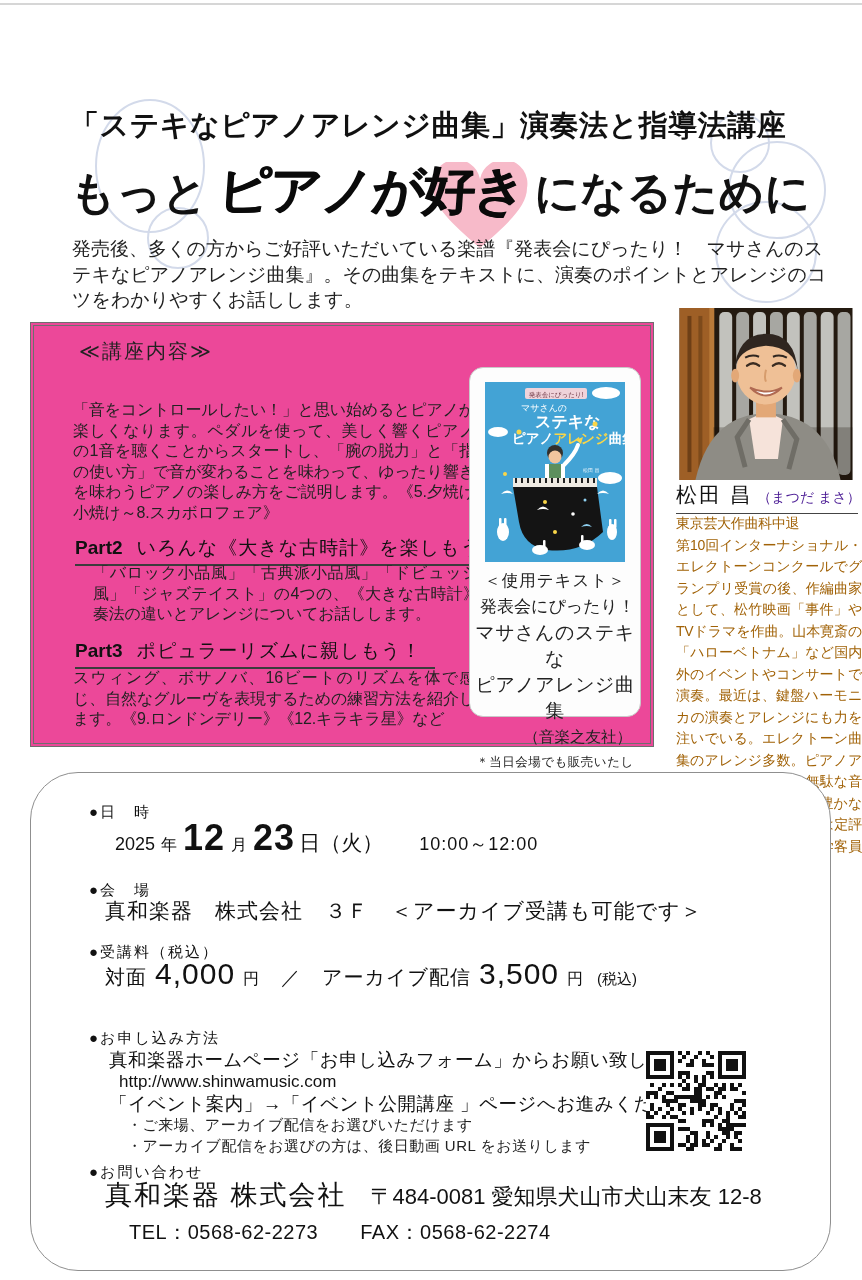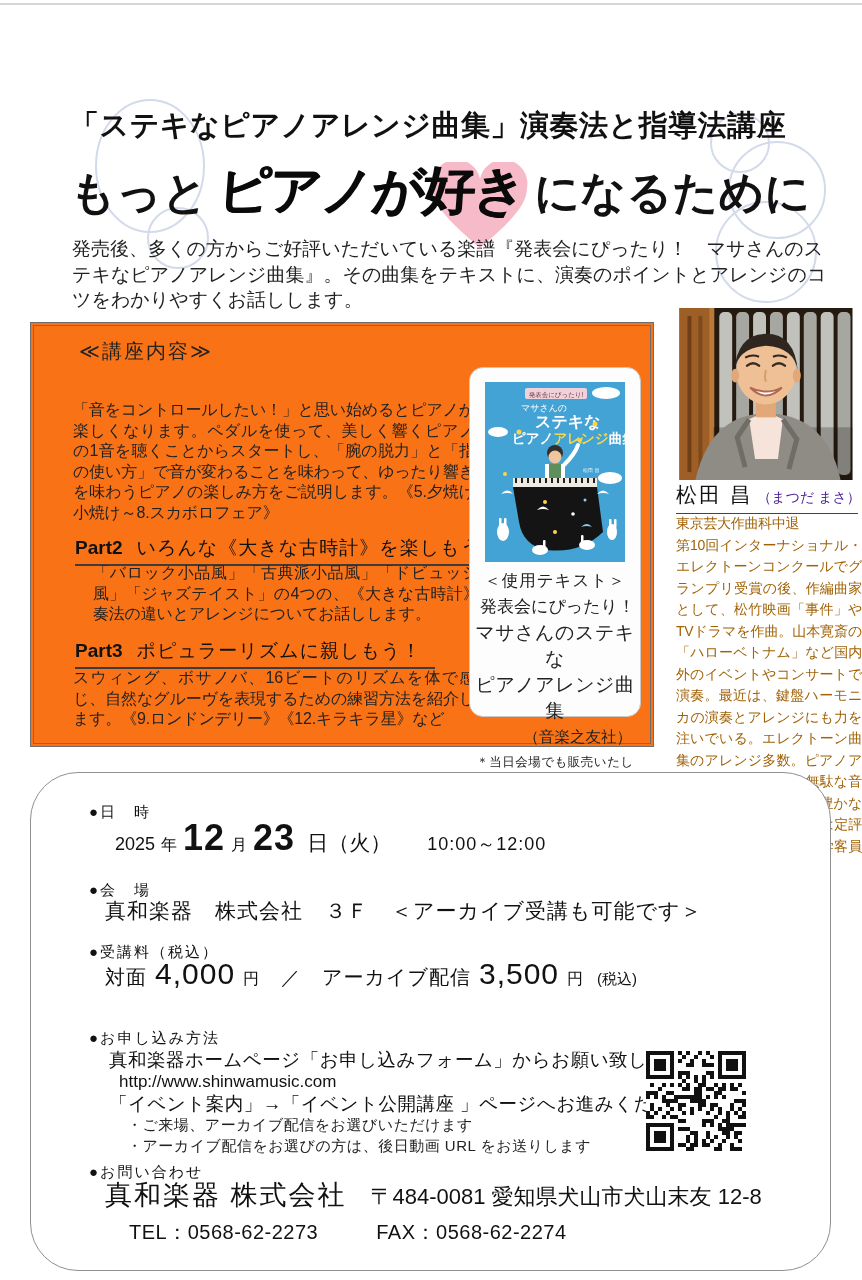--- a/index.html
+++ b/index.html
@@ -10,21 +10,21 @@
   
   .subtitle{left:70px;top:106px;font-size:29px;font-weight:700;color:#111;letter-spacing:0.5px;z-index:2;}
   .main-title{left:70px;top:156px;display:flex;align-items:baseline;z-index:2;white-space:nowrap;}
   .mt-plain{font-size:45px;font-weight:700;color:#111;letter-spacing:0px;}
   .mt-pop{font-size:52px;font-weight:900;color:#0a0a0a;letter-spacing:-2px;transform:skewX(-4deg);
           margin:0 10px;text-shadow:1px 0 0 #0a0a0a;}
   .heart{left:424px;top:162px;z-index:1;}
   .deco{left:0;top:80px;z-index:0;}
   .intro{left:72px;top:236px;width:768px;font-size:19px;line-height:25.5px;color:#222;z-index:2;}
   
-  .content-box{left:30px;top:322px;width:622px;height:423px;border:1px solid #6e6e6e;background:#f97316;}
+  .content-box{left:30px;top:322px;width:622px;height:423px;border:1px solid #6e6e6e;background:#ec4899;}
   .content-box::before{content:'';position:absolute;inset:2px;border:1px solid #6e6e6e;pointer-events:none;}
   .course-heading{left:48px;top:15px;font-size:20px;letter-spacing:2px;color:#222;}
   .part-head{font-size:19px;color:#111;border-bottom:2px solid #3c3c3c;padding:0 14px 3px 0;display:inline-block;white-space:nowrap;}
   .part-label{font-weight:700;font-family:"Liberation Sans",sans-serif;}
   .part-title{margin-left:14px;letter-spacing:1px;}
   .part-body{font-size:16px;line-height:20.5px;width:402px;color:#222;letter-spacing:-0.2px;text-align:justify;}
   
   .book-panel{left:438px;top:44px;width:170px;height:348px;border:1px solid #c9c9c9;border-radius:14px;background:#fdfdfd;}
   .book-cover{left:15px;top:14px;width:140px;height:180px;}
   .book-caption{left:4px;top:202px;width:162px;text-align:center;color:#222;}
@@ -40,34 +40,34 @@
   .name-main{font-size:21px;color:#111;letter-spacing:2px;}
   .name-kana{font-size:14px;color:#4c1d95;}
   .speaker-bio{left:676px;top:513px;width:186px;font-size:14px;line-height:21.5px;color:#a16207;text-align:justify;letter-spacing:-0.3px;}
   
   .info-box{left:30px;top:772px;width:799px;height:497px;border:1.5px solid #8f8f8f;border-radius:48px;background:#fff;}
   .sec-label{font-size:15px;color:#111;letter-spacing:2px;}
   .baseline-row{display:flex;align-items:baseline;white-space:nowrap;color:#111;}
   .d-year{font-size:18px;}
   .d-unit{font-size:16px;margin:0 6px;}
   .d-big{font-size:36px;font-weight:600;letter-spacing:1px;}
-  .d-day-unit{font-size:21px;margin-left:12px;}
+  .d-day-unit{font-size:21px;margin-left:4px;}
   .d-time{font-size:18px;margin-left:36px;letter-spacing:1px;}
   .venue-line{font-size:21px;letter-spacing:1px;color:#111;}
   .fee-name{font-size:20px;letter-spacing:1px;}
   .fee-price{font-size:30px;margin:0 8px;letter-spacing:1px;}
   .fee-yen{font-size:16px;}
   .fee-sep{font-size:19px;margin:0 22px;}
   .fee-tax{font-size:15px;margin-left:14px;}
   .apply-line{font-size:18.5px;color:#111;letter-spacing:0.5px;white-space:nowrap;}
   .apply-url{font-size:17px;color:#111;font-family:"Liberation Sans",sans-serif;}
   .apply-note{font-size:15px;color:#222;letter-spacing:0.5px;white-space:nowrap;}
   .contact-company{font-size:27px;color:#111;letter-spacing:2px;}
   .contact-address{font-size:22px;color:#111;margin-left:24px;}
-  .tel-row{display:flex;gap:58px;font-size:20px;color:#111;letter-spacing:0.5px;}
+  .tel-row{display:flex;gap:42px;font-size:20px;color:#111;letter-spacing:0.5px;}
 </style>
 </head>
 <body>
 
 <div class="page">
 
   <div class="abs top-rule"></div>
 
   <svg class="abs deco" width="862" height="240">
     <g fill="none" stroke="#d3daea" stroke-width="2">

